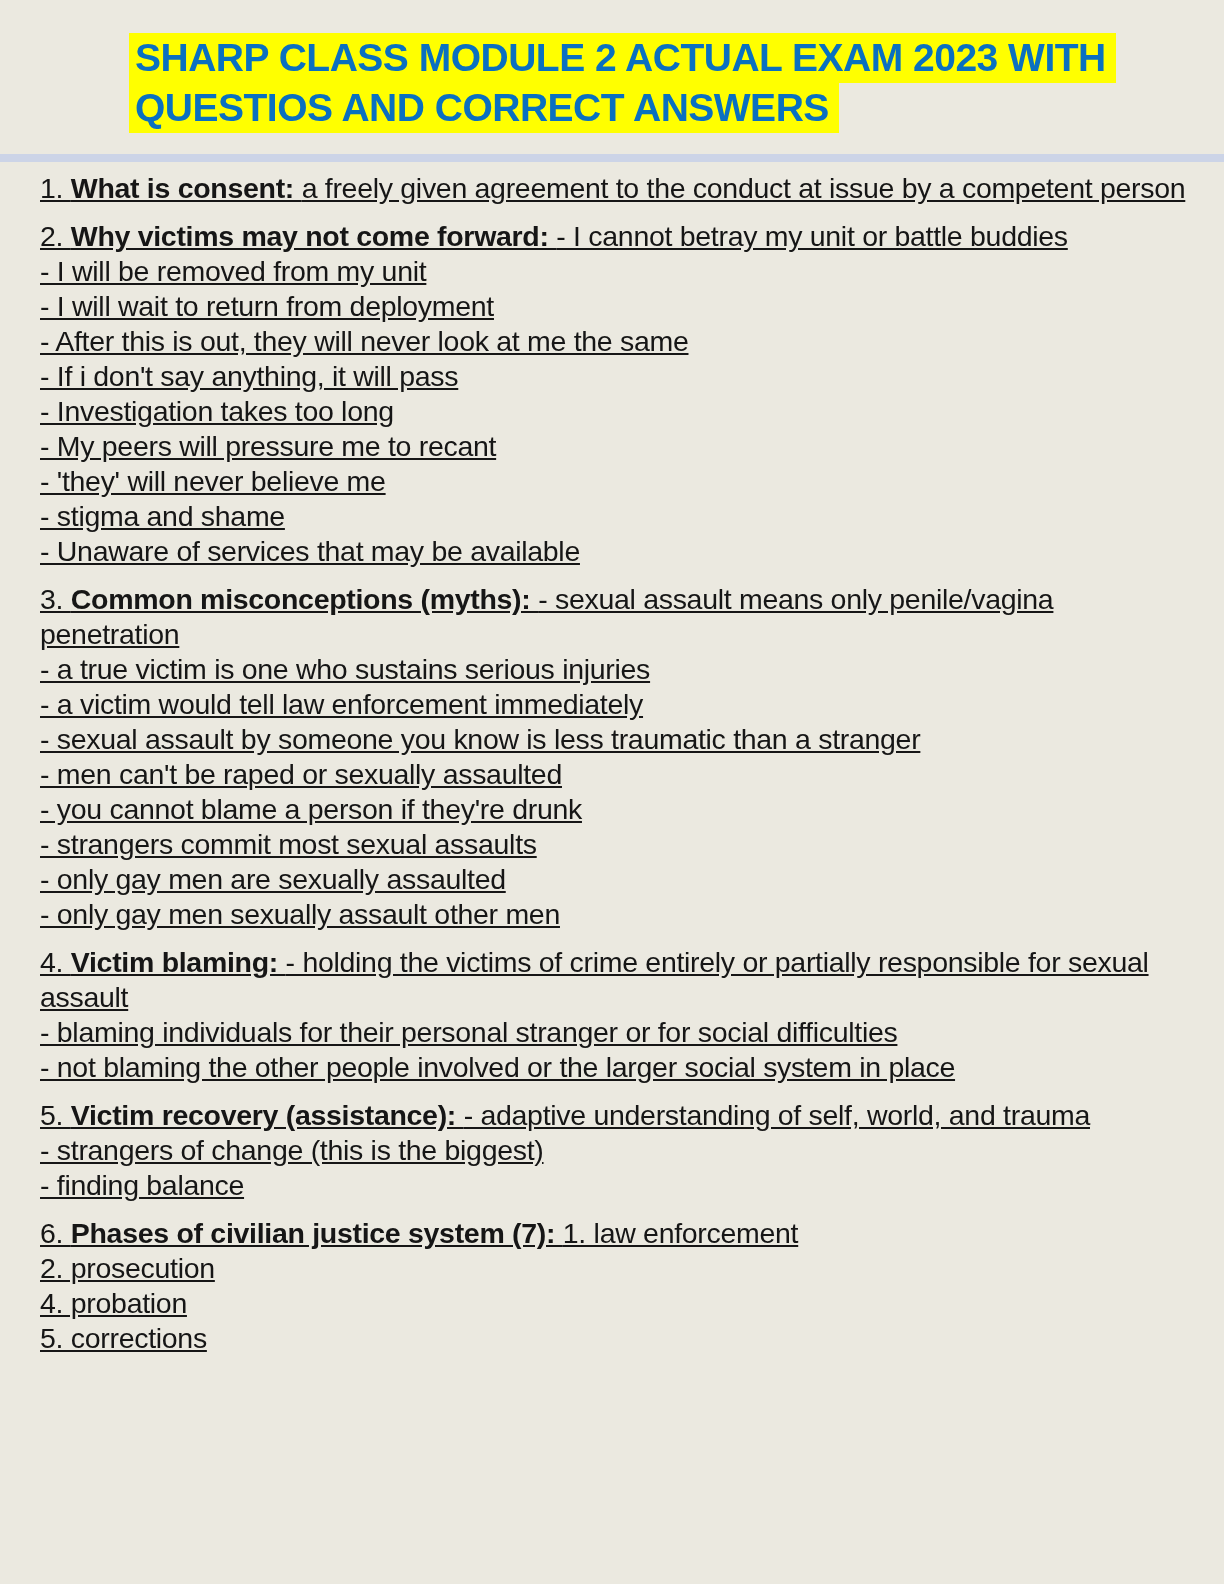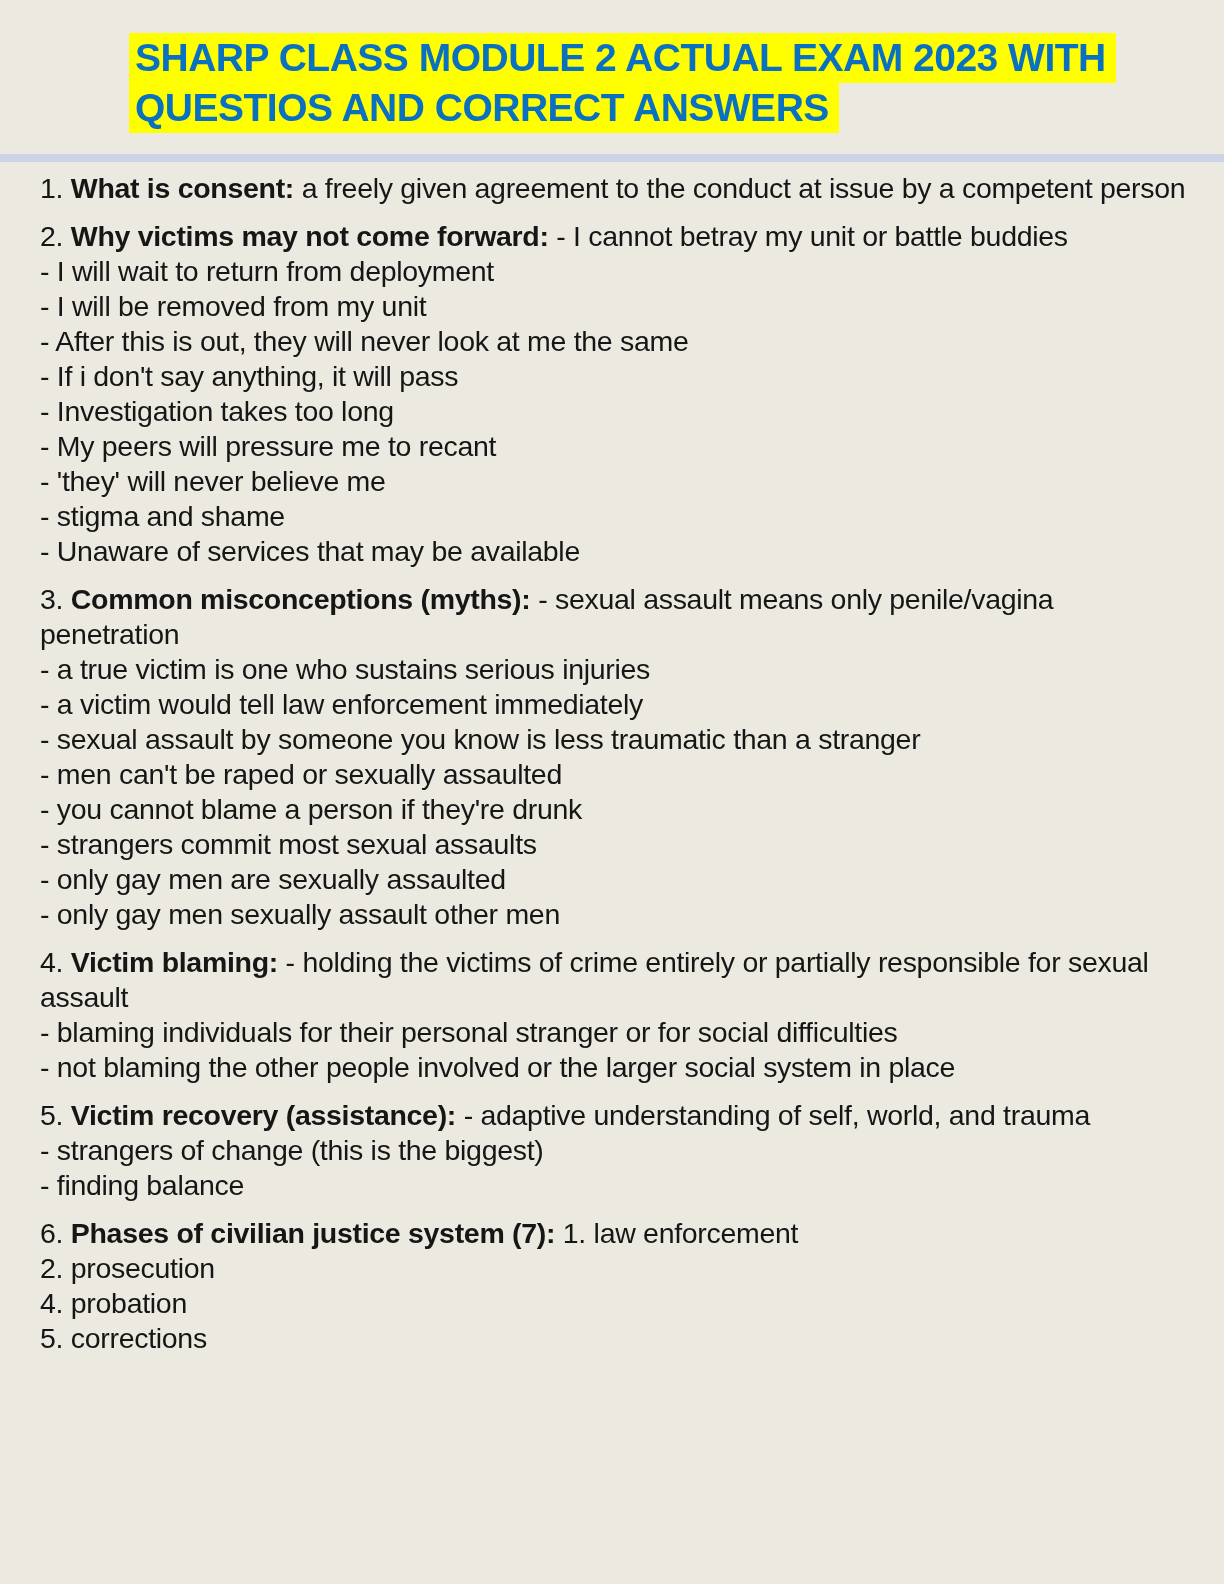--- a/index.html
+++ b/index.html
@@ -38,20 +38,21 @@
   }
   .content {
     padding: 9px 30px 0 40px;
     color: #161616;
     font-size: 28.5px;
     line-height: 35px;
     letter-spacing: -0.3px;
   }
   .item {
     margin: 0 0 13px 0;
+    text-decoration: underline;
   }
   .item strong {
     font-weight: 700;
   }
   .subline {
     
   }
 </style>
 </head>
 <body>
@@ -63,22 +64,22 @@
   </div>
 
   <div class="divider"></div>
 
   <main class="content" id="items-root">
       <div class="item">
         <div class="flow"><span>1. </span><strong>What is consent: </strong><span>a freely given agreement to the conduct at issue by a competent person</span></div>
       </div>
       <div class="item">
         <div class="flow"><span>2. </span><strong>Why victims may not come forward: </strong><span>- I cannot betray my unit or battle buddies</span></div>
+        <div class="subline">- I will be removed from my unit</div>
         <div class="subline">- I will wait to return from deployment</div>
-        <div class="subline">- I will be removed from my unit</div>
         <div class="subline">- After this is out, they will never look at me the same</div>
         <div class="subline">- If i don't say anything, it will pass</div>
         <div class="subline">- Investigation takes too long</div>
         <div class="subline">- My peers will pressure me to recant</div>
         <div class="subline">- 'they' will never believe me</div>
         <div class="subline">- stigma and shame</div>
         <div class="subline">- Unaware of services that may be available</div>
       </div>
       <div class="item">
         <div class="flow"><span>3. </span><strong>Common misconceptions (myths): </strong><span>- sexual assault means only penile/vagina penetration</span></div>

